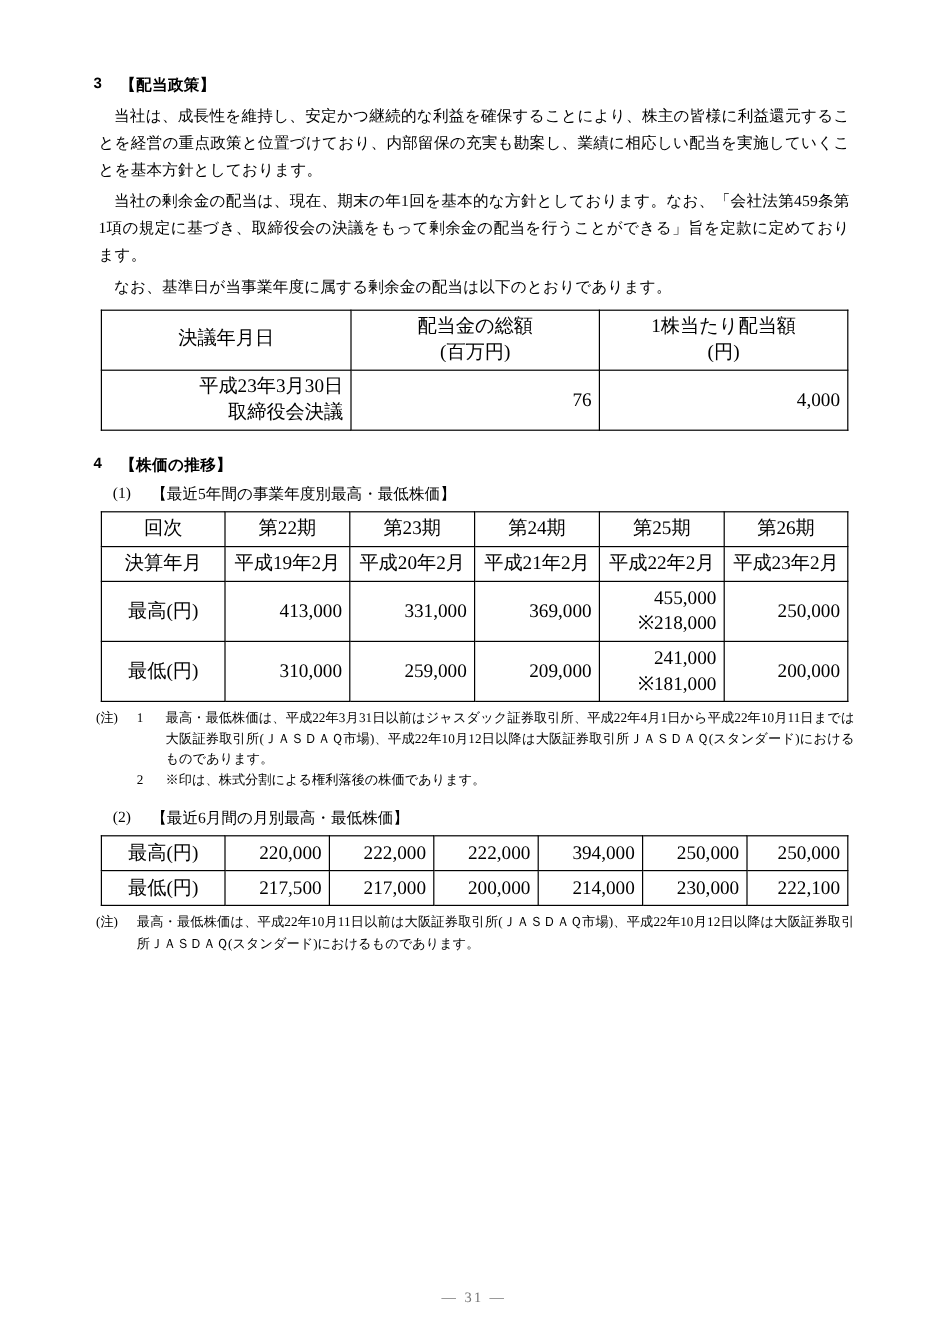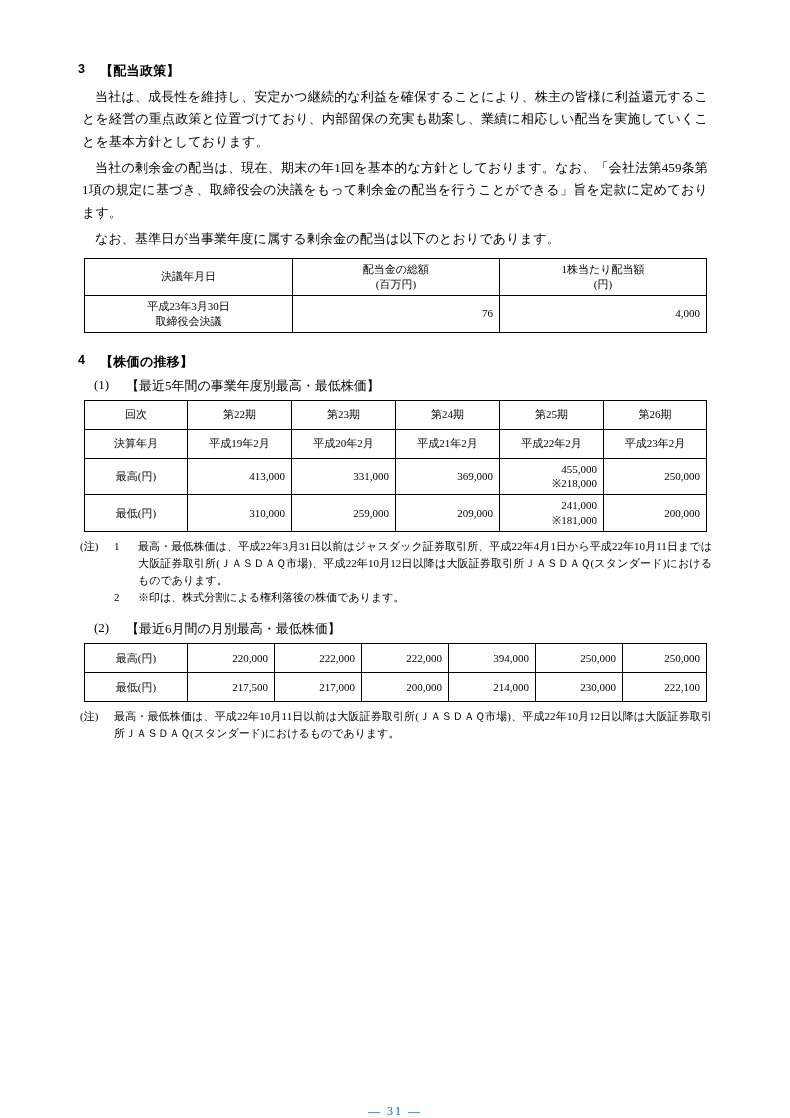--- a/index.html
+++ b/index.html
@@ -72,33 +72,33 @@
     text-indent: 13px;
     letter-spacing: 0.01em;
   }
   p.body.last { margin-bottom: 7px; }
 
   
   table.doc {
     border-collapse: collapse;
     width: 622px;
     margin: 0 12px 0 6px;
-    font-size: 11px;
+    font-size: 16px;
     table-layout: fixed;
   }
   table.doc td, table.doc th {
     border: 1px solid #000000;
     padding: 3px 6px;
     font-weight: normal;
     vertical-align: middle;
     line-height: 1.35;
   }
   table.doc .c { text-align: center; }
   table.doc .r { text-align: right; }
-  table.doc .l { text-align: center; }
+  table.doc .l { text-align: right; }
 
   
   table.t-dividend { margin-bottom: 20px; }
   table.t-dividend td.h { height: 30px; }
   table.t-dividend td.v { height: 30px; }
 
   
   table.t-price td { height: 22px; }
 
   
@@ -126,25 +126,25 @@
     flex: 1 1 auto;
     text-align: justify;
     text-justify: inter-character;
   }
   .spacer-14 { height: 14px; }
 
   
   .footer {
     position: absolute;
     left: 0;
-    top: 1104px;
+    top: 1074px;
     width: 790px;
     text-align: center;
     font-size: 12px;
-    color: #0369a1;
+    color: #737373;
     letter-spacing: 2px;
   }
 </style>
 </head>
 <body>
 
 <div class="page">
   <div class="content">
 
     <div class="sec-heading">

